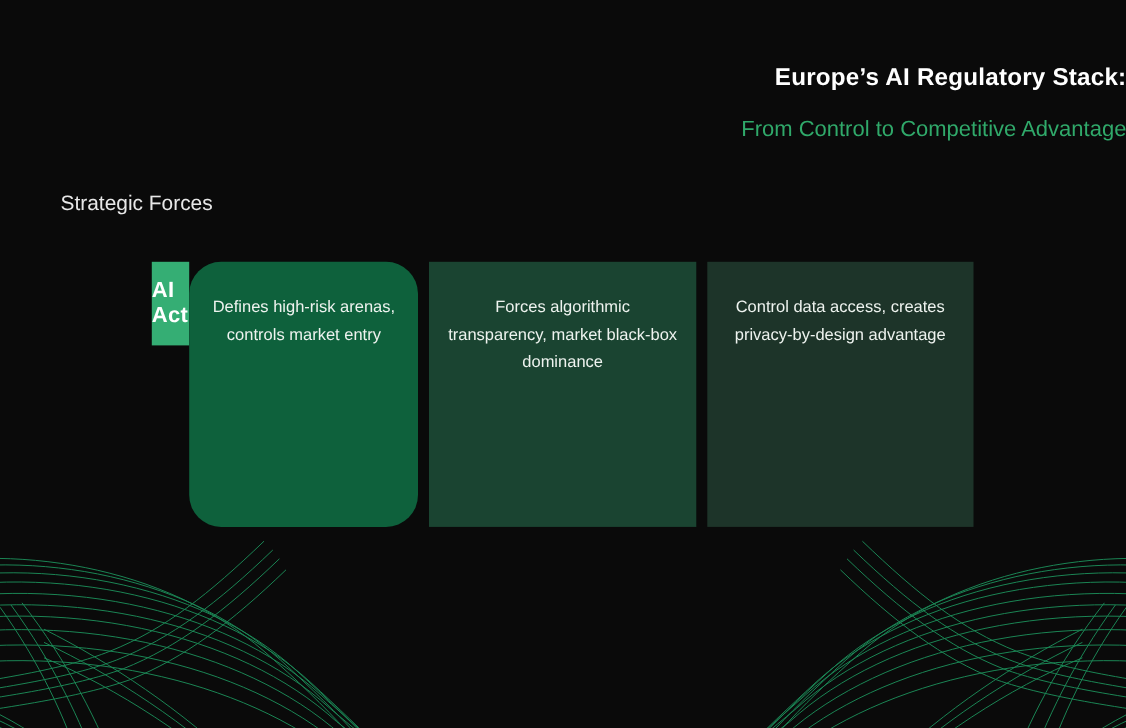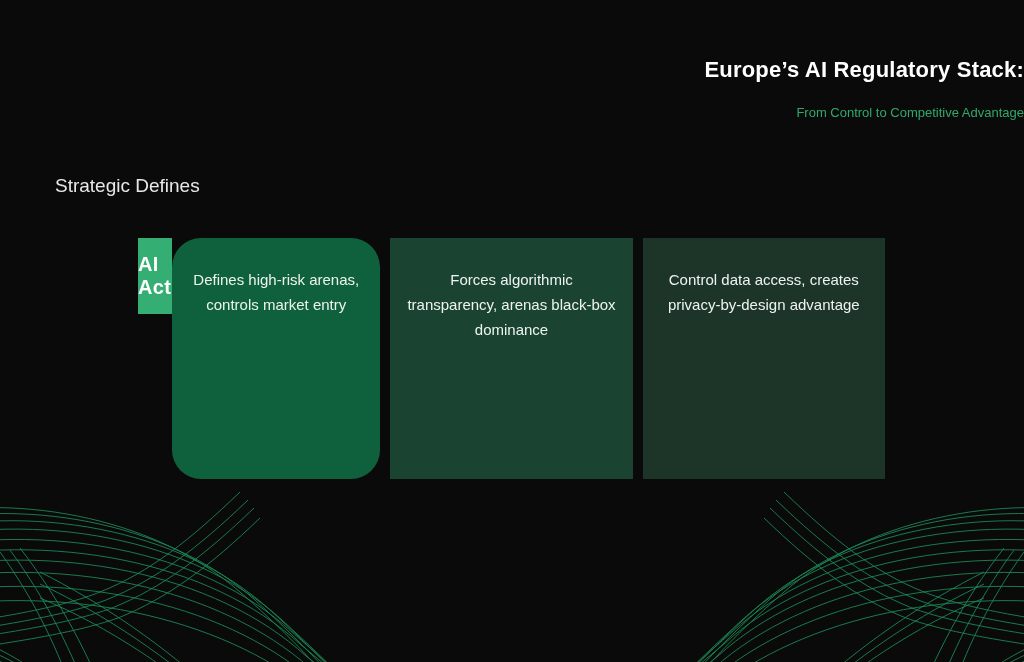--- a/index.html
+++ b/index.html
@@ -42,21 +42,21 @@
   }
   .main-title {
     font-size: 22px;
     font-weight: bold;
     color: #ffffff;
     letter-spacing: 0.2px;
     line-height: 1.3;
     margin: 0;
   }
   .sub-title {
-    font-size: 13px;
+    font-size: 20px;
     font-weight: normal;
     color: #30a96a;
     line-height: 1.3;
     margin: 0;
     padding-top: 20px;
   }
 
   .section-label {
     position: absolute;
     top: 175px;
@@ -194,36 +194,36 @@
       <path d="M100,162 C 164,192 230,236 286,288 C 336,334 374,374 398,402"></path>
       <path d="M100,176 C 168,204 236,250 292,300 C 342,344 380,382 404,406"></path>
     </g>
   </svg>
 
   <div class="title-block">
     <h1 class="main-title">Europe’s AI Regulatory Stack:</h1>
     <h2 class="sub-title">From Control to Competitive Advantage</h2>
   </div>
 
-  <div class="section-label">Strategic Defines</div>
+  <div class="section-label">Strategic Forces</div>
 
   <div class="card-grid">
 
     <div class="card card-1">
       <div class="card-header">
         <span class="card-header-text">AI Act</span>
       </div>
       <div class="card-body">
         <span class="card-body-text">Defines high-risk arenas, controls market entry</span>
       </div>
     </div>
 
     <div class="card card-2">
       <div class="card-body">
-        <span class="card-body-text">Forces algorithmic transparency, arenas black-box dominance</span>
+        <span class="card-body-text">Forces algorithmic transparency, market black-box dominance</span>
       </div>
     </div>
 
     <div class="card card-3">
       <div class="card-body">
         <span class="card-body-text">Control data access, creates privacy-by-design advantage</span>
       </div>
     </div>
 
   </div>

